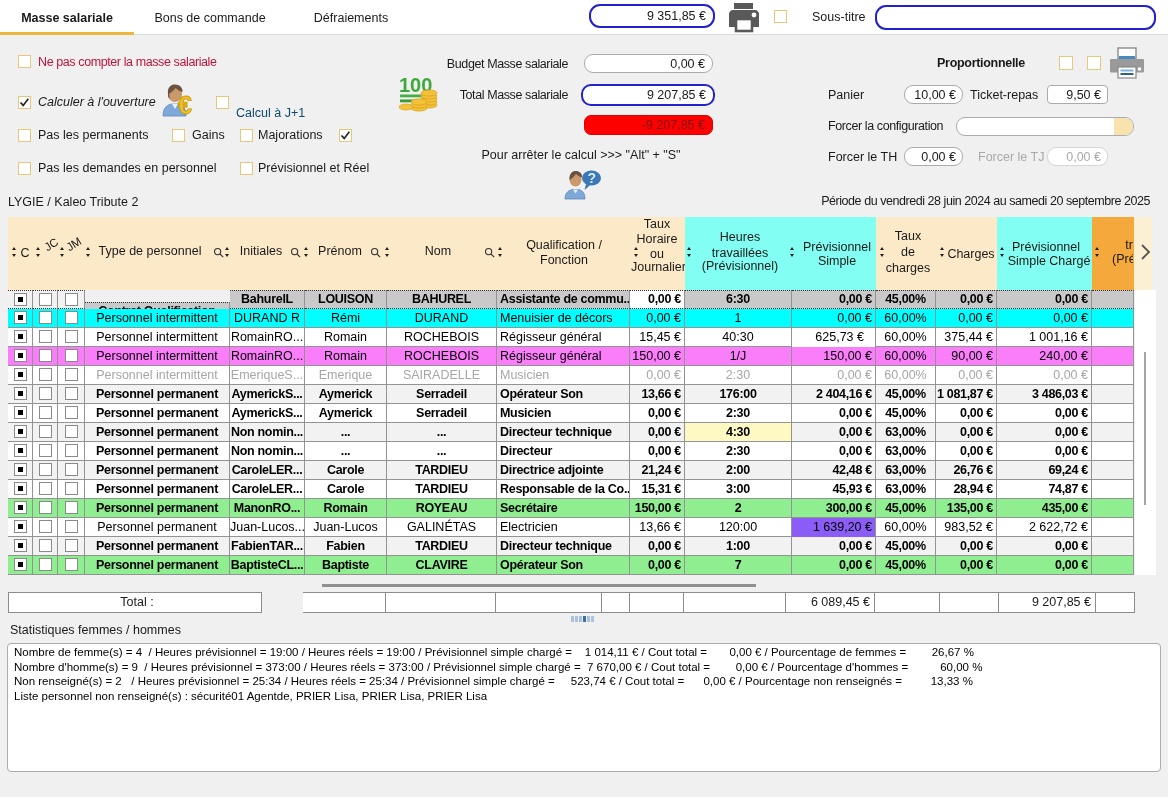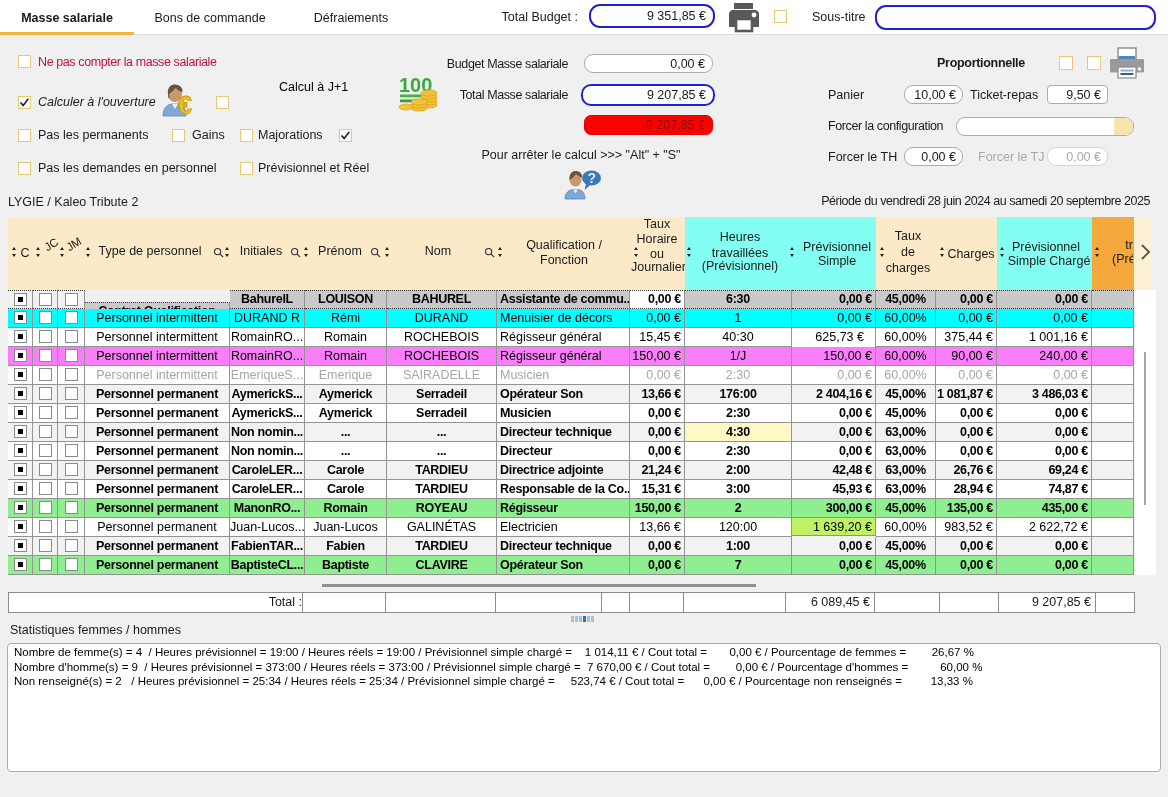--- a/index.html
+++ b/index.html
@@ -1,19 +1,18 @@
 <!DOCTYPE html>
 <html><head><meta charset="utf-8"><style>*{margin:0;padding:0;box-sizing:border-box;}html,body{width:1168px;height:797px;background:#F0F0F0;font-family:"Liberation Sans",sans-serif;overflow:hidden;}.abs{position:absolute;}</style></head><body>
 <div style="position:relative;width:1168px;height:797px;overflow:hidden;">
     <div class="abs" style="left:0;top:0;width:1168px;height:35px;background:#fff;border-bottom:1px solid #DCDCDC;"></div>
     <div class="abs" style="left:0;top:31.5px;width:134px;height:3.5px;background:#EDB63E;"></div>
     <div class="abs" style="left:10px;top:10.5px;font-size:12.5px;line-height:15px;font-weight:bold;color:#1a1a1a;white-space:nowrap;width:114px;text-align:center;">Masse salariale</div>
     <div class="abs" style="left:140px;top:10.5px;font-size:12.5px;line-height:15px;font-weight:normal;color:#1a1a1a;white-space:nowrap;width:140px;text-align:center;">Bons de commande</div>
     <div class="abs" style="left:299px;top:10.5px;font-size:12.5px;line-height:15px;font-weight:normal;color:#1a1a1a;white-space:nowrap;width:104px;text-align:center;">Défraiements</div>
-    <div class="abs" style="left:158px;top:9.5px;width:420px;text-align:right;font-size:12.5px;line-height:15px;font-weight:normal;color:#1a1a1a;white-space:nowrap;">Total Budget :</div>
     <div class="abs" style="left:589px;top:4px;width:126px;height:24px;border:2px solid #2121CE;border-radius:11px;background:#fff;">
       <div style="position:absolute;left:0;right:0;top:0;bottom:0;display:flex;align-items:center;justify-content:flex-end;padding:0 7px;font-size:12.5px;color:#1a1a1a;white-space:nowrap;">9 351,85 €</div>
     </div>
     <svg class="abs" style="left:727px;top:2px" width="34" height="31" viewBox="0 0 34 31">
       <rect x="7" y="1" width="19" height="6" fill="#595959"></rect>
       <path d="M2 12 C2 9.8 3.8 8 6 8 L28 8 C30.2 8 32 9.8 32 12 L32 25 L2 25 Z" fill="#595959"></path>
       <circle cx="27" cy="13" r="2.4" fill="#fff"></circle>
       <rect x="9" y="17" width="16" height="12" fill="#fff" stroke="#595959" stroke-width="2.6"></rect>
     </svg>
     <div class="abs" style="left:774px;top:10px;width:13px;height:13px;border:1px solid #E7C878;background:#fff;"></div>
@@ -31,21 +30,21 @@
     <div class="abs" style="left:38px;top:94.5px;font-size:12.5px;line-height:15px;font-weight:normal;color:#1a1a1a;white-space:nowrap;font-style:italic;">Calculer à l'ouverture</div>
     <svg class="abs" style="left:158px;top:83px" width="36" height="34" viewBox="0 0 36 34">
       <path d="M5 33 C5 24 10 21 15 21 L19 21 C24 21 28 24 28 33 Z" fill="#7EA8D8" stroke="#5E88B8" stroke-width="0.8"></path>
       <path d="M14 21 L17 26 L20 21 Z" fill="#E8F0F8"></path>
       <ellipse cx="17" cy="11" rx="7" ry="8" fill="#C9996B"></ellipse>
       <path d="M10 11 C9.2 4 13 1.5 17 1.5 C21.5 1.5 25 4.5 24.5 9 C21 8 19.5 6.5 17.5 5 C15.5 7.5 12.2 10.5 10 11.5 Z" fill="#6B5140"></path>
       <path d="M10 11 C9.7 13.5 10.7 15.5 11.7 16 L11.2 11.5 Z" fill="#6B5140"></path>
       <text x="20" y="31" font-family="Liberation Sans" font-weight="bold" font-size="25" fill="#EFC029" stroke="#C89800" stroke-width="0.8">€</text>
     </svg>
     <div class="abs" style="left:216px;top:96px;width:13px;height:13px;border:1px solid #E7C878;background:#fff;"></div>
-    <div class="abs" style="left:236px;top:80px;font-size:12.5px;line-height:15px;font-weight:normal;color:#000000;white-space:nowrap;margin-left:43px;">Calcul à J+1</div>
+    <div class="abs" style="left:236px;top:106px;font-size:12.5px;line-height:15px;font-weight:normal;color:#0c4a6e;white-space:nowrap;">Calcul à J+1</div>
     <div class="abs" style="left:18px;top:129px;width:13px;height:13px;border:1px solid #E7C878;background:#fff;"></div>
     <div class="abs" style="left:38px;top:127.5px;font-size:12.5px;line-height:15px;font-weight:normal;color:#1a1a1a;white-space:nowrap;">Pas les permanents</div>
     <div class="abs" style="left:172px;top:129px;width:13px;height:13px;border:1px solid #E7C878;background:#fff;"></div>
     <div class="abs" style="left:192px;top:127.5px;font-size:12.5px;line-height:15px;font-weight:normal;color:#1a1a1a;white-space:nowrap;">Gains</div>
     <div class="abs" style="left:240px;top:129px;width:13px;height:13px;border:1px solid #E7C878;background:#fff;"></div>
     <div class="abs" style="left:258px;top:127.5px;font-size:12.5px;line-height:15px;font-weight:normal;color:#1a1a1a;white-space:nowrap;">Majorations</div>
     <div class="abs" style="left:339px;top:129px;width:13px;height:13px;border:1px solid #E7C878;background:#fff;">
       <svg width="11" height="11" viewBox="0 0 11 11" style="position:absolute;left:0px;top:0px">
         <path d="M1.5 5.5 L4.2 8.4 L9.3 1.8" stroke="#222" stroke-width="1.6" fill="none"></path>
       </svg>
@@ -502,21 +501,21 @@
       <div class="abs" style="left:25px;top:0;width:25px;height:19px;border-right:1px solid #939393;overflow:hidden;line-height:18px;font-size:12.5px;color:#000;font-weight:bold;letter-spacing:-0.3px;background:#8FEE8F;text-align:center;border-bottom:1px solid #939393;white-space:nowrap;">
         <div style="position:relative;width:13px;height:13px;border:1px solid #8A8A8A;background:#fff;margin:2px auto 0 auto;"></div>
       </div>
       <div class="abs" style="left:50px;top:0;width:27px;height:19px;border-right:1px solid #939393;overflow:hidden;line-height:18px;font-size:12.5px;color:#000;font-weight:bold;letter-spacing:-0.3px;background:#8FEE8F;text-align:center;border-bottom:1px solid #939393;white-space:nowrap;">
         <div style="position:relative;width:13px;height:13px;border:1px solid #8A8A8A;background:#fff;margin:2px auto 0 auto;"></div>
       </div>
       <div class="abs" style="left:77px;top:0;width:145px;height:19px;border-right:1px solid #939393;overflow:hidden;line-height:18px;font-size:12.5px;color:#000;font-weight:bold;letter-spacing:-0.3px;background:#8FEE8F;text-align:center;border-bottom:1px solid #939393;white-space:nowrap;">Personnel permanent</div>
       <div class="abs" style="left:222px;top:0;width:75px;height:19px;border-right:1px solid #939393;overflow:hidden;line-height:18px;font-size:12.5px;color:#000;font-weight:bold;letter-spacing:-0.3px;background:#8FEE8F;text-align:center;border-bottom:1px solid #939393;white-space:nowrap;">ManonRO...</div>
       <div class="abs" style="left:297px;top:0;width:82px;height:19px;border-right:1px solid #939393;overflow:hidden;line-height:18px;font-size:12.5px;color:#000;font-weight:bold;letter-spacing:-0.3px;background:#8FEE8F;text-align:center;border-bottom:1px solid #939393;white-space:nowrap;">Romain</div>
       <div class="abs" style="left:379px;top:0;width:110px;height:19px;border-right:1px solid #939393;overflow:hidden;line-height:18px;font-size:12.5px;color:#000;font-weight:bold;letter-spacing:-0.3px;background:#8FEE8F;text-align:center;border-bottom:1px solid #939393;white-space:nowrap;">ROYEAU</div>
-      <div class="abs" style="left:489px;top:0;width:133px;height:19px;border-right:1px solid #939393;overflow:hidden;line-height:18px;font-size:12.5px;color:#000;font-weight:bold;letter-spacing:-0.3px;background:#8FEE8F;text-align:left;padding-left:3px;border-bottom:1px solid #939393;white-space:nowrap;">Régisseur</div>
+      <div class="abs" style="left:489px;top:0;width:133px;height:19px;border-right:1px solid #939393;overflow:hidden;line-height:18px;font-size:12.5px;color:#000;font-weight:bold;letter-spacing:-0.3px;background:#8FEE8F;text-align:left;padding-left:3px;border-bottom:1px solid #939393;white-space:nowrap;">Secrétaire</div>
       <div class="abs" style="left:622px;top:0;width:55px;height:19px;border-right:1px solid #939393;overflow:hidden;line-height:18px;font-size:12.5px;color:#000;font-weight:bold;letter-spacing:-0.3px;background:#8FEE8F;text-align:right;padding-right:3px;border-bottom:1px solid #939393;white-space:nowrap;">150,00 €</div>
       <div class="abs" style="left:677px;top:0;width:107px;height:19px;border-right:1px solid #939393;overflow:hidden;line-height:18px;font-size:12.5px;color:#000;font-weight:bold;letter-spacing:-0.3px;background:#8FEE8F;text-align:center;border-bottom:1px solid #939393;white-space:nowrap;">2</div>
       <div class="abs" style="left:784px;top:0;width:84px;height:19px;border-right:1px solid #939393;overflow:hidden;line-height:18px;font-size:12.5px;color:#000;font-weight:bold;letter-spacing:-0.3px;background:#8FEE8F;text-align:right;padding-right:3px;border-bottom:1px solid #939393;white-space:nowrap;">300,00 €</div>
       <div class="abs" style="left:868px;top:0;width:60px;height:19px;border-right:1px solid #939393;overflow:hidden;line-height:18px;font-size:12.5px;color:#000;font-weight:bold;letter-spacing:-0.3px;background:#8FEE8F;text-align:center;border-bottom:1px solid #939393;white-space:nowrap;">45,00%</div>
       <div class="abs" style="left:928px;top:0;width:61px;height:19px;border-right:1px solid #939393;overflow:hidden;line-height:18px;font-size:12.5px;color:#000;font-weight:bold;letter-spacing:-0.3px;background:#8FEE8F;text-align:right;padding-right:3px;border-bottom:1px solid #939393;white-space:nowrap;">135,00 €</div>
       <div class="abs" style="left:989px;top:0;width:95px;height:19px;border-right:1px solid #939393;overflow:hidden;line-height:18px;font-size:12.5px;color:#000;font-weight:bold;letter-spacing:-0.3px;background:#8FEE8F;text-align:right;padding-right:3px;border-bottom:1px solid #939393;white-space:nowrap;">435,00 €</div>
       <div class="abs" style="left:1084px;top:0;width:42px;height:19px;border-right:1px solid #939393;overflow:hidden;line-height:18px;font-size:12.5px;color:#000;font-weight:bold;letter-spacing:-0.3px;background:#8FEE8F;text-align:center;border-bottom:1px solid #939393;white-space:nowrap;"></div>
     </div>
     <div class="abs" style="left:8px;top:518px;width:1127px;height:19px;">
       <div class="abs" style="left:0;top:0;width:1127px;height:19px;border-left:1px solid #939393;"></div>
@@ -531,21 +530,21 @@
       <div class="abs" style="left:50px;top:0;width:27px;height:19px;border-right:1px solid #939393;overflow:hidden;line-height:18px;font-size:12.5px;color:#000;background:#FFFFFF;text-align:center;border-bottom:1px solid #939393;white-space:nowrap;">
         <div style="position:relative;width:13px;height:13px;border:1px solid #8A8A8A;background:#fff;margin:2px auto 0 auto;"></div>
       </div>
       <div class="abs" style="left:77px;top:0;width:145px;height:19px;border-right:1px solid #939393;overflow:hidden;line-height:18px;font-size:12.5px;color:#000;background:#FFFFFF;text-align:center;border-bottom:1px solid #939393;white-space:nowrap;">Personnel permanent</div>
       <div class="abs" style="left:222px;top:0;width:75px;height:19px;border-right:1px solid #939393;overflow:hidden;line-height:18px;font-size:12.5px;color:#000;background:#FFFFFF;text-align:center;border-bottom:1px solid #939393;white-space:nowrap;">Juan-Lucos...</div>
       <div class="abs" style="left:297px;top:0;width:82px;height:19px;border-right:1px solid #939393;overflow:hidden;line-height:18px;font-size:12.5px;color:#000;background:#FFFFFF;text-align:center;border-bottom:1px solid #939393;white-space:nowrap;">Juan-Lucos</div>
       <div class="abs" style="left:379px;top:0;width:110px;height:19px;border-right:1px solid #939393;overflow:hidden;line-height:18px;font-size:12.5px;color:#000;background:#FFFFFF;text-align:center;border-bottom:1px solid #939393;white-space:nowrap;">GALINÉTAS</div>
       <div class="abs" style="left:489px;top:0;width:133px;height:19px;border-right:1px solid #939393;overflow:hidden;line-height:18px;font-size:12.5px;color:#000;background:#FFFFFF;text-align:left;padding-left:3px;border-bottom:1px solid #939393;white-space:nowrap;">Electricien</div>
       <div class="abs" style="left:622px;top:0;width:55px;height:19px;border-right:1px solid #939393;overflow:hidden;line-height:18px;font-size:12.5px;color:#000;background:#FFFFFF;text-align:right;padding-right:3px;border-bottom:1px solid #939393;white-space:nowrap;">13,66 €</div>
       <div class="abs" style="left:677px;top:0;width:107px;height:19px;border-right:1px solid #939393;overflow:hidden;line-height:18px;font-size:12.5px;color:#000;background:#FFFFFF;text-align:center;border-bottom:1px solid #939393;white-space:nowrap;">120:00</div>
-      <div class="abs" style="left:784px;top:0;width:84px;height:18px;border-right:1px solid #939393;overflow:hidden;line-height:18px;font-size:12.5px;color:#000;background:#bef264;text-align:right;padding-right:3px;border-bottom:1px solid #939393;white-space:nowrap;">1 639,20 €</div>
+      <div class="abs" style="left:784px;top:0;width:84px;height:36px;border-right:1px solid #939393;overflow:hidden;line-height:18px;font-size:12.5px;color:#000;background:#8b5cf6;text-align:right;padding-right:3px;border-bottom:1px solid #939393;white-space:nowrap;">1 639,20 €</div>
       <div class="abs" style="left:868px;top:0;width:60px;height:19px;border-right:1px solid #939393;overflow:hidden;line-height:18px;font-size:12.5px;color:#000;background:#FFFFFF;text-align:center;border-bottom:1px solid #939393;white-space:nowrap;">60,00%</div>
       <div class="abs" style="left:928px;top:0;width:61px;height:19px;border-right:1px solid #939393;overflow:hidden;line-height:18px;font-size:12.5px;color:#000;background:#FFFFFF;text-align:right;padding-right:3px;border-bottom:1px solid #939393;white-space:nowrap;">983,52 €</div>
       <div class="abs" style="left:989px;top:0;width:95px;height:19px;border-right:1px solid #939393;overflow:hidden;line-height:18px;font-size:12.5px;color:#000;background:#FFFFFF;text-align:right;padding-right:3px;border-bottom:1px solid #939393;white-space:nowrap;">2 622,72 €</div>
       <div class="abs" style="left:1084px;top:0;width:42px;height:19px;border-right:1px solid #939393;overflow:hidden;line-height:18px;font-size:12.5px;color:#000;background:#FFFFFF;text-align:center;border-bottom:1px solid #939393;white-space:nowrap;"></div>
     </div>
     <div class="abs" style="left:8px;top:537px;width:1127px;height:19px;">
       <div class="abs" style="left:0;top:0;width:1127px;height:19px;border-left:1px solid #939393;"></div>
       <div class="abs" style="left:0px;top:0;width:25px;height:19px;border-right:1px solid #939393;overflow:hidden;line-height:18px;font-size:12.5px;color:#000;font-weight:bold;letter-spacing:-0.3px;background:#F2F2F2;text-align:center;border-bottom:1px solid #939393;white-space:nowrap;">
         <div style="position:relative;width:13px;height:13px;border:1px solid #8A8A8A;background:#fff;margin:2px auto 0 auto;">
           <div style="position:absolute;left:3px;top:3px;width:5px;height:5px;background:#000;"></div>
@@ -592,21 +591,21 @@
       <div class="abs" style="left:677px;top:0;width:107px;height:19px;border-right:1px solid #939393;overflow:hidden;line-height:18px;font-size:12.5px;color:#000;font-weight:bold;letter-spacing:-0.3px;background:#8FEE8F;text-align:center;border-bottom:1px solid #939393;white-space:nowrap;">7</div>
       <div class="abs" style="left:784px;top:0;width:84px;height:19px;border-right:1px solid #939393;overflow:hidden;line-height:18px;font-size:12.5px;color:#000;font-weight:bold;letter-spacing:-0.3px;background:#8FEE8F;text-align:right;padding-right:3px;border-bottom:1px solid #939393;white-space:nowrap;">0,00 €</div>
       <div class="abs" style="left:868px;top:0;width:60px;height:19px;border-right:1px solid #939393;overflow:hidden;line-height:18px;font-size:12.5px;color:#000;font-weight:bold;letter-spacing:-0.3px;background:#8FEE8F;text-align:center;border-bottom:1px solid #939393;white-space:nowrap;">45,00%</div>
       <div class="abs" style="left:928px;top:0;width:61px;height:19px;border-right:1px solid #939393;overflow:hidden;line-height:18px;font-size:12.5px;color:#000;font-weight:bold;letter-spacing:-0.3px;background:#8FEE8F;text-align:right;padding-right:3px;border-bottom:1px solid #939393;white-space:nowrap;">0,00 €</div>
       <div class="abs" style="left:989px;top:0;width:95px;height:19px;border-right:1px solid #939393;overflow:hidden;line-height:18px;font-size:12.5px;color:#000;font-weight:bold;letter-spacing:-0.3px;background:#8FEE8F;text-align:right;padding-right:3px;border-bottom:1px solid #939393;white-space:nowrap;">0,00 €</div>
       <div class="abs" style="left:1084px;top:0;width:42px;height:19px;border-right:1px solid #939393;overflow:hidden;line-height:18px;font-size:12.5px;color:#000;font-weight:bold;letter-spacing:-0.3px;background:#8FEE8F;text-align:center;border-bottom:1px solid #939393;white-space:nowrap;"></div>
     </div>
     <div class="abs" style="left:1135px;top:290px;width:21px;height:285px;background:#fff;"></div>
     <div class="abs" style="left:1144px;top:352px;width:2px;height:153px;background:#A6A6A6;"></div>
     <div class="abs" style="left:322px;top:584px;width:434px;height:3px;background:#909090;"></div>
-    <div class="abs" style="left:8px;top:592px;width:295px;height:21px;border-right:1px solid #8C8C8C;border-top:1px solid #8C8C8C;border-bottom:1px solid #8C8C8C;border-left:1px solid #8C8C8C;background:#fff;line-height:19px;font-size:12.5px;color:#1a1a1a;text-align:right;padding-left:4px;white-space:nowrap;">Total :</div>
+    <div class="abs" style="left:8px;top:592px;width:254px;height:21px;border-right:1px solid #8C8C8C;border-top:1px solid #8C8C8C;border-bottom:1px solid #8C8C8C;border-left:1px solid #8C8C8C;background:#fff;line-height:19px;font-size:12.5px;color:#1a1a1a;text-align:center;padding-left:4px;white-space:nowrap;">Total :</div>
     <div class="abs" style="left:303px;top:592px;width:83px;height:21px;border-right:1px solid #8C8C8C;border-top:1px solid #8C8C8C;border-bottom:1px solid #8C8C8C;background:#fff;line-height:19px;font-size:12.5px;color:#1a1a1a;text-align:left;padding-left:4px;white-space:nowrap;"></div>
     <div class="abs" style="left:386px;top:592px;width:110px;height:21px;border-right:1px solid #8C8C8C;border-top:1px solid #8C8C8C;border-bottom:1px solid #8C8C8C;background:#fff;line-height:19px;font-size:12.5px;color:#1a1a1a;text-align:left;padding-left:4px;white-space:nowrap;"></div>
     <div class="abs" style="left:496px;top:592px;width:106px;height:21px;border-right:1px solid #8C8C8C;border-top:1px solid #8C8C8C;border-bottom:1px solid #8C8C8C;background:#fff;line-height:19px;font-size:12.5px;color:#1a1a1a;text-align:left;padding-left:4px;white-space:nowrap;"></div>
     <div class="abs" style="left:602px;top:592px;width:28px;height:21px;border-right:1px solid #8C8C8C;border-top:1px solid #8C8C8C;border-bottom:1px solid #8C8C8C;background:#fff;line-height:19px;font-size:12.5px;color:#1a1a1a;text-align:left;padding-left:4px;white-space:nowrap;"></div>
     <div class="abs" style="left:630px;top:592px;width:54px;height:21px;border-right:1px solid #8C8C8C;border-top:1px solid #8C8C8C;border-bottom:1px solid #8C8C8C;background:#fff;line-height:19px;font-size:12.5px;color:#1a1a1a;text-align:left;padding-left:4px;white-space:nowrap;"></div>
     <div class="abs" style="left:684px;top:592px;width:102px;height:21px;border-right:1px solid #8C8C8C;border-top:1px solid #8C8C8C;border-bottom:1px solid #8C8C8C;background:#fff;line-height:19px;font-size:12.5px;color:#1a1a1a;text-align:left;padding-left:4px;white-space:nowrap;"></div>
     <div class="abs" style="left:786px;top:592px;width:89px;height:21px;border-right:1px solid #8C8C8C;border-top:1px solid #8C8C8C;border-bottom:1px solid #8C8C8C;background:#fff;line-height:19px;font-size:12.5px;color:#1a1a1a;text-align:right;padding-right:4px;white-space:nowrap;">6 089,45 €</div>
     <div class="abs" style="left:875px;top:592px;width:65px;height:21px;border-right:1px solid #8C8C8C;border-top:1px solid #8C8C8C;border-bottom:1px solid #8C8C8C;background:#fff;line-height:19px;font-size:12.5px;color:#1a1a1a;text-align:left;padding-left:4px;white-space:nowrap;"></div>
     <div class="abs" style="left:940px;top:592px;width:59px;height:21px;border-right:1px solid #8C8C8C;border-top:1px solid #8C8C8C;border-bottom:1px solid #8C8C8C;background:#fff;line-height:19px;font-size:12.5px;color:#1a1a1a;text-align:left;padding-left:4px;white-space:nowrap;"></div>
     <div class="abs" style="left:999px;top:592px;width:97px;height:21px;border-right:1px solid #8C8C8C;border-top:1px solid #8C8C8C;border-bottom:1px solid #8C8C8C;background:#fff;line-height:19px;font-size:12.5px;color:#1a1a1a;text-align:right;padding-right:4px;white-space:nowrap;">9 207,85 €</div>
@@ -615,12 +614,13 @@
     <div class="abs" style="left:575px;top:616px;width:2.5px;height:6px;background:#A9C2DB;"></div>
     <div class="abs" style="left:579px;top:616px;width:2.5px;height:6px;background:#A9C2DB;"></div>
     <div class="abs" style="left:583px;top:616px;width:2.5px;height:6px;background:#3A6EA5;"></div>
     <div class="abs" style="left:587px;top:616px;width:2.5px;height:6px;background:#A9C2DB;"></div>
     <div class="abs" style="left:591px;top:616px;width:2.5px;height:6px;background:#A9C2DB;"></div>
     <div class="abs" style="left:10px;top:622.5px;font-size:12.5px;line-height:15px;font-weight:normal;color:#1a1a1a;white-space:nowrap;">Statistiques femmes / hommes</div>
     <div class="abs" style="left:7px;top:643px;width:1154px;height:129px;background:#fff;border:1px solid #ABABAB;border-radius:4px;"></div>
     <div class="abs" style="left:14px;top:645px;font-size:11.5px;line-height:14px;color:#000;white-space:nowrap;">Nombre de femme(s) = 4&nbsp; / Heures prévisionnel = 19:00 / Heures réels = 19:00 / Prévisionnel simple chargé =&nbsp;&nbsp;&nbsp; 1&nbsp;014,11 € / Cout total =&nbsp;&nbsp;&nbsp;&nbsp;&nbsp;&nbsp; 0,00 € / Pourcentage de femmes =&nbsp;&nbsp;&nbsp;&nbsp;&nbsp;&nbsp;&nbsp; 26,67 %</div>
     <div class="abs" style="left:14px;top:660px;font-size:11.5px;line-height:14px;color:#000;white-space:nowrap;">Nombre d'homme(s) = 9&nbsp; / Heures prévisionnel = 373:00 / Heures réels = 373:00 / Prévisionnel simple chargé =&nbsp;&nbsp;7&nbsp;670,00 € / Cout total =&nbsp;&nbsp;&nbsp;&nbsp;&nbsp;&nbsp;&nbsp; 0,00 € / Pourcentage d'hommes =&nbsp;&nbsp;&nbsp;&nbsp;&nbsp;&nbsp;&nbsp;&nbsp;&nbsp; 60,00 %</div>
     <div class="abs" style="left:14px;top:674px;font-size:11.5px;line-height:14px;color:#000;white-space:nowrap;">Non renseigné(s) = 2&nbsp;&nbsp; / Heures prévisionnel = 25:34 / Heures réels = 25:34 / Prévisionnel simple chargé =&nbsp;&nbsp;&nbsp;&nbsp; 523,74 € / Cout total =&nbsp;&nbsp;&nbsp;&nbsp;&nbsp; 0,00 € / Pourcentage non renseignés =&nbsp;&nbsp;&nbsp;&nbsp;&nbsp;&nbsp;&nbsp;&nbsp; 13,33 %</div>
+    <div class="abs" style="left:14px;top:689px;font-size:11.5px;line-height:14px;color:#000;white-space:nowrap;">Liste personnel non renseigné(s) : sécurité01 Agentde, PRIER Lisa, PRIER Lisa, PRIER Lisa</div>
   </div>
 </body></html>

